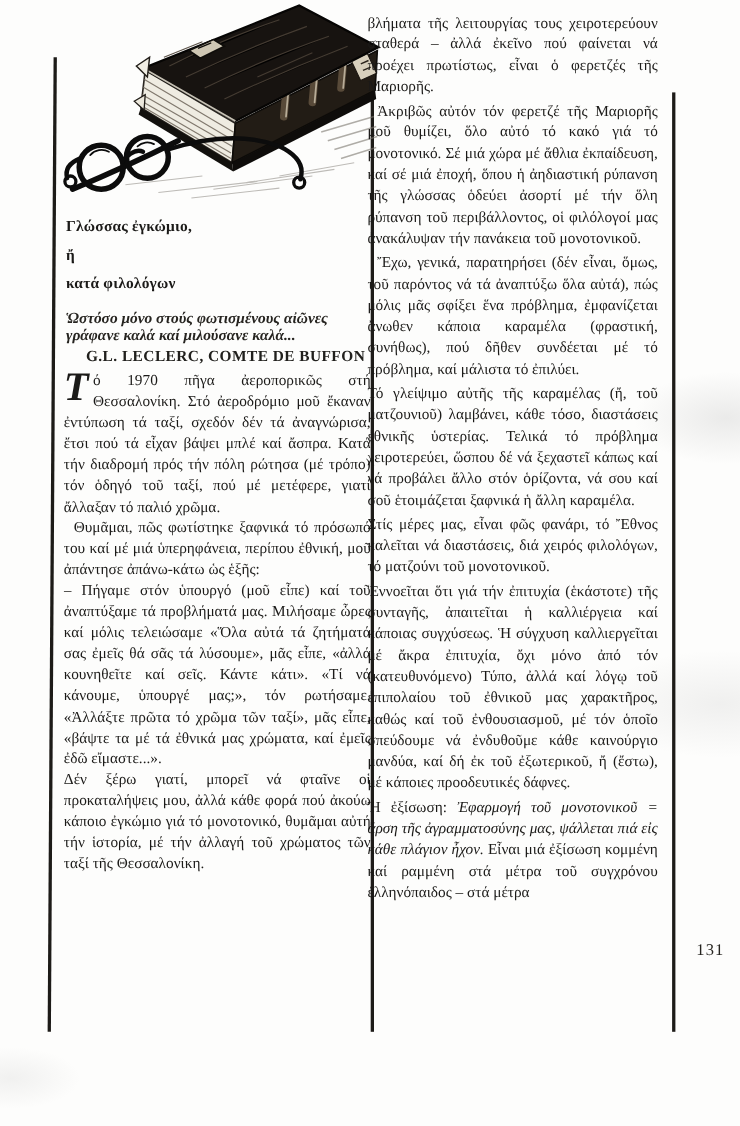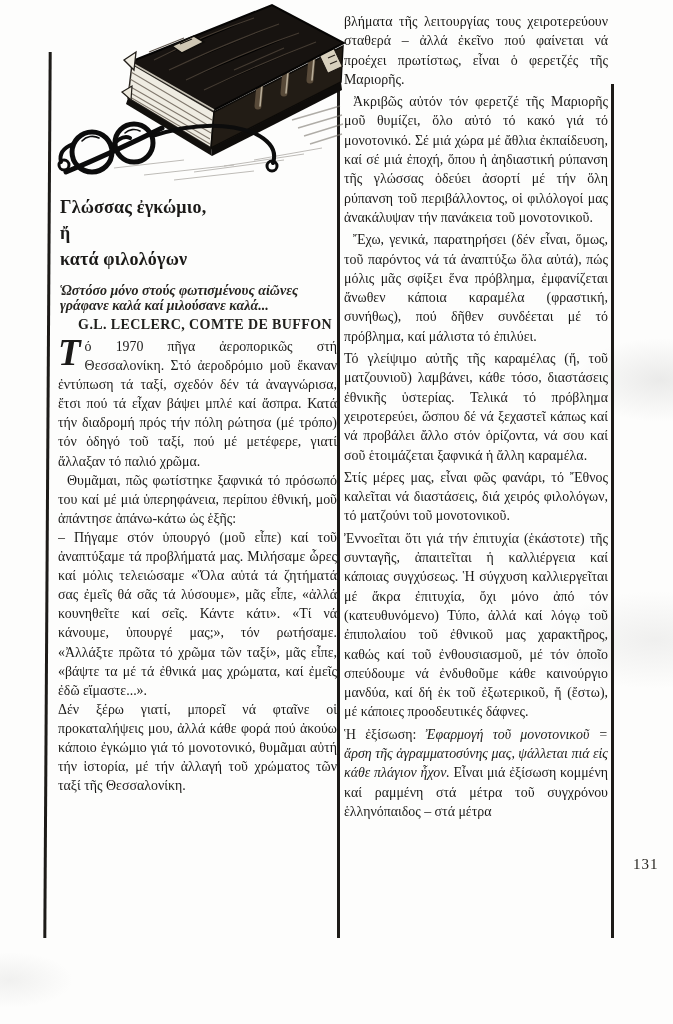--- a/index.html
+++ b/index.html
@@ -17,36 +17,36 @@
     color: #1b1a18;
   }
   .vrule { position:absolute; background:#1d1b18; width:3px; }
   .rule-left  { left:46px;  top:52px;  height:886px; width:2.5px; transform: rotate(0.35deg); }
   .rule-mid   { left:337px; top:88px;  height:850px; }
   .rule-right { left:611px; top:84px;  height:854px; }
 
   .illustration { position:absolute; left:54px; top:0px; width:292px; height:196px; }
 
   .title-block { position:absolute; left:60px; top:194px; width:276px; }
-  .title-line { font-weight:bold; font-size:18px; line-height:26px; letter-spacing:.2px; }
+  .title-line { font-weight:bold; font-size:14px; line-height:26px; letter-spacing:.2px; }
 
   .epigraph {
     position:absolute; left:60px; top:284px; width:278px;
     font-style:italic; font-weight:bold; font-size:14px; line-height:14.5px;
     color:#262420;
   }
   .attribution {
     position:absolute; left:60px; top:317px; width:272px;
     text-align:right; font-weight:bold; font-size:14px; letter-spacing:.4px;
     color:#21201d;
   }
 
   .col { position:absolute; text-align:justify; overflow:hidden; }
   .col-left  { left:58px;  top:337px; width:279px; height:601px; font-size:13.9px; line-height:19.1px; }
-  .col-right { left:344px; top:12px;  width:264px; height:926px; font-size:13.9px; line-height:19.3px; }
+  .col-right { left:334px; top:12px;  width:264px; height:926px; font-size:13.9px; line-height:19.3px; }
 
   .para { margin:0; }
   .col-right .para + .para { margin-top:3px; }
   .indent-sm { text-indent:9px; }
   .indent-md { text-indent:13px; }
 
   .dropcap {
     float:left;
     font-size:37px; line-height:29px;
     font-style:italic; font-weight:bold;

